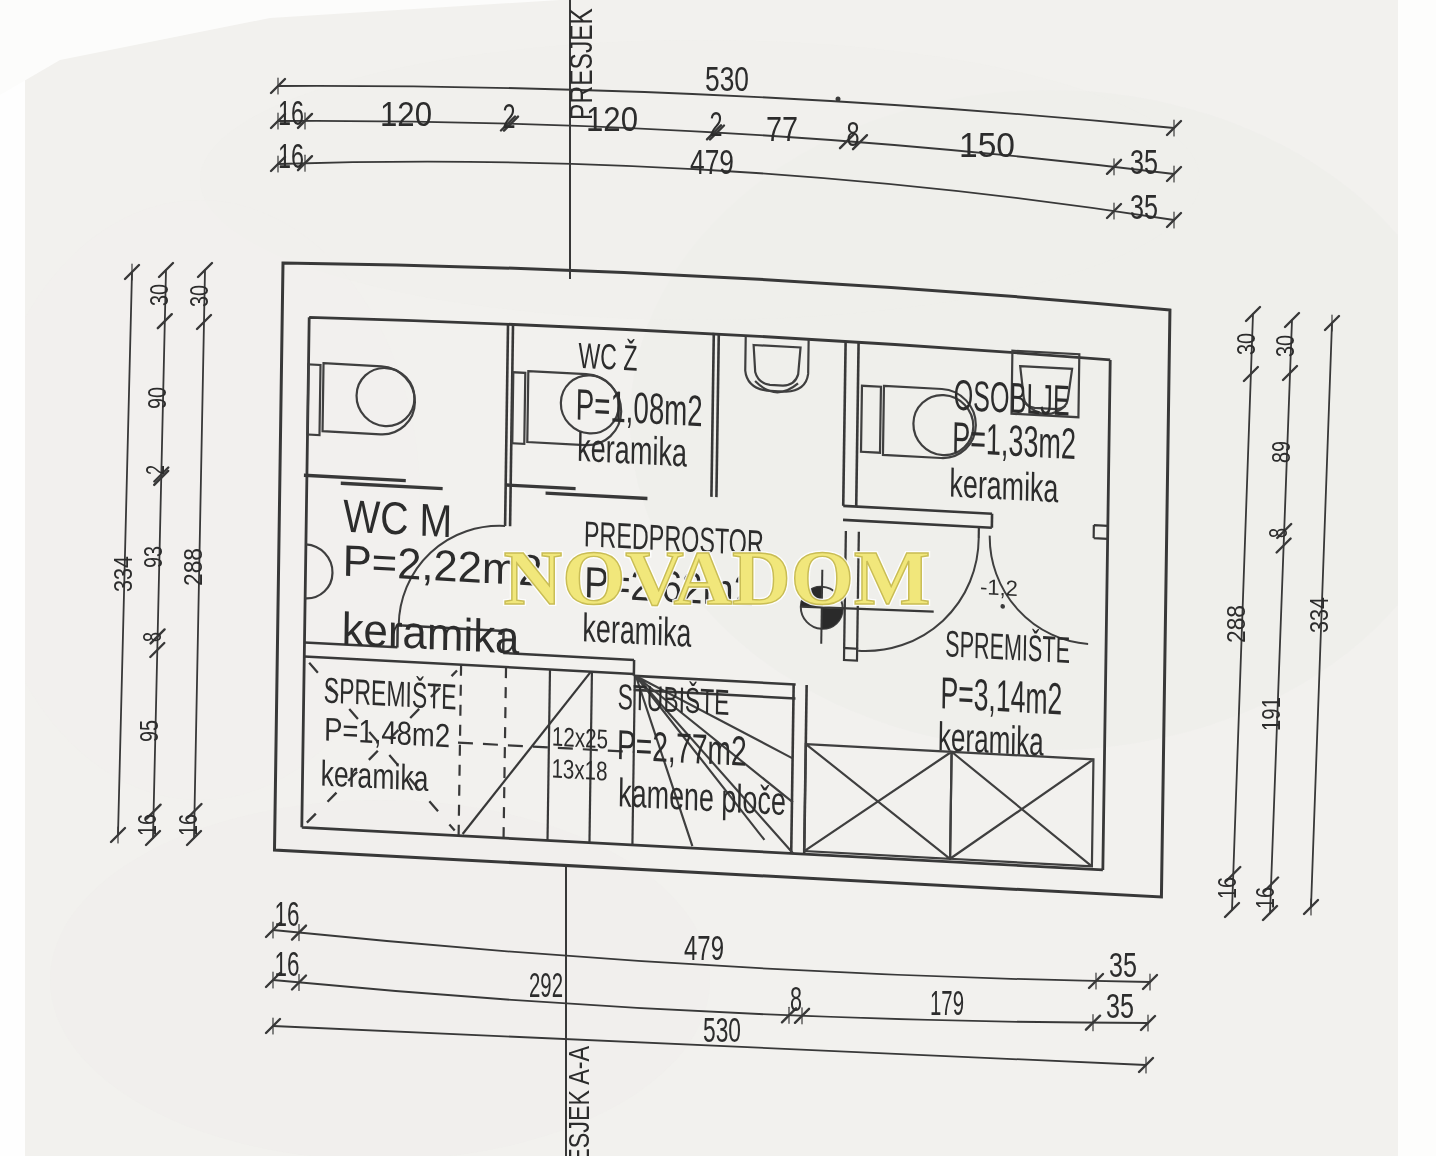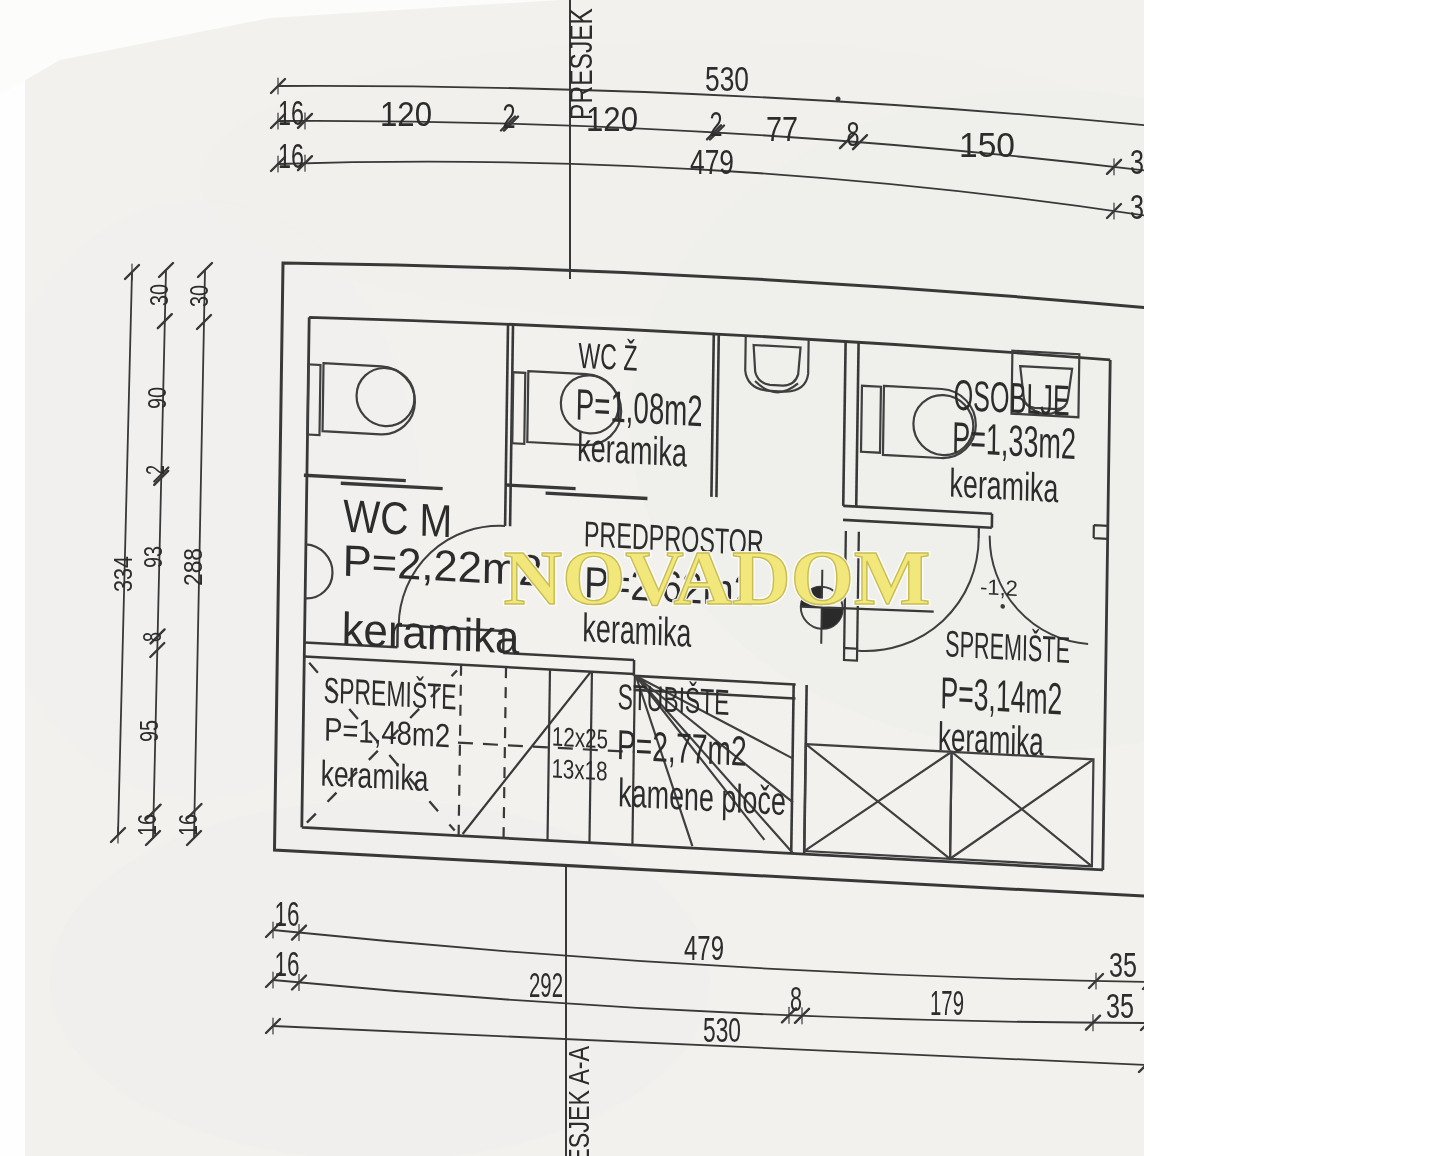--- a/index.html
+++ b/index.html
@@ -1,15 +1,15 @@
 <!DOCTYPE html>
 <html><head><meta charset="utf-8">
 <style>
 html,body{margin:0;padding:0;background:#fff}
-#page{position:relative;width:1144px;height:1156px;overflow:hidden;font-family:"Liberation Sans",sans-serif}
+#page{position:relative;width:1436px;height:1156px;overflow:hidden;font-family:"Liberation Sans",sans-serif}
 text{font-family:"Liberation Sans",sans-serif}
 </style></head>
 <body>
 <div id="page">
 <svg width="1436" height="1156" viewBox="0 0 1436 1156">
 
 <rect x="0" y="0" width="1436" height="1156" fill="#f2f1ee"></rect>
 <ellipse cx="1050" cy="420" rx="420" ry="330" fill="#edecea" opacity="0.55"></ellipse>
 <ellipse cx="380" cy="980" rx="330" ry="180" fill="#efeeec" opacity="0.5"></ellipse>
 <ellipse cx="700" cy="180" rx="500" ry="140" fill="#f0efec" opacity="0.5"></ellipse>

